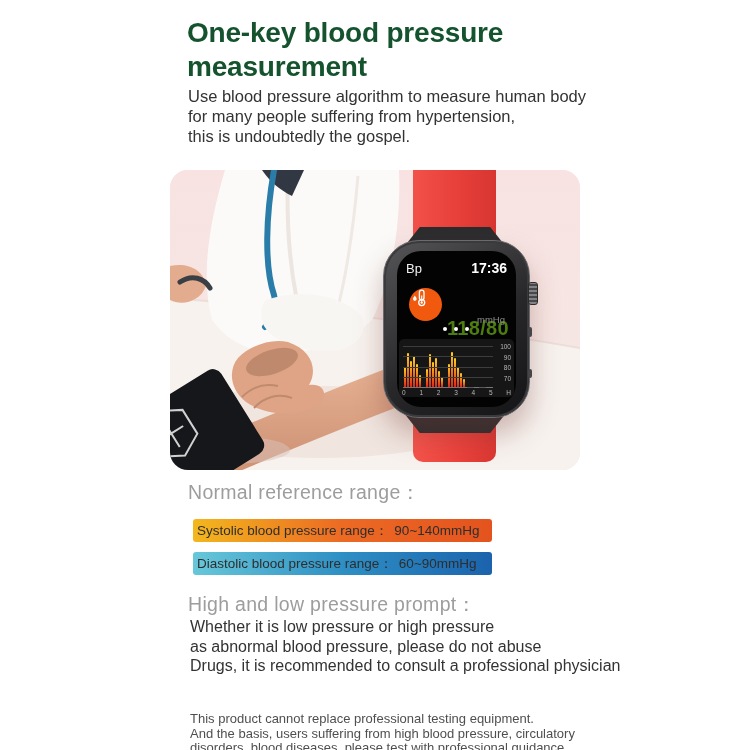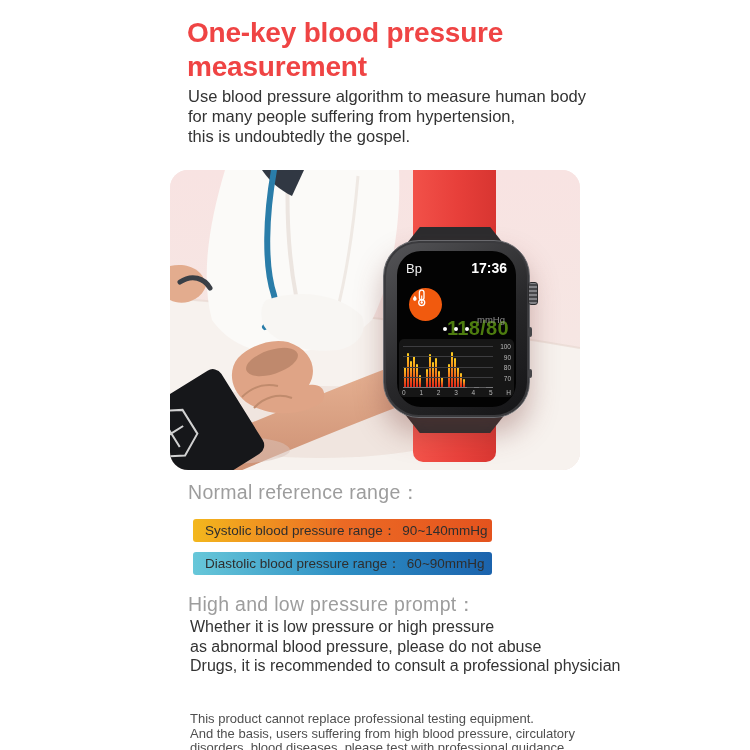--- a/index.html
+++ b/index.html
@@ -2,27 +2,27 @@
 <html><head>
 <meta charset="utf-8">
 <style>
   * { margin:0; padding:0; box-sizing:border-box; }
   html,body { width:750px; height:750px; background:#fff; overflow:hidden;
     font-family:"Liberation Sans","DejaVu Sans",sans-serif; }
   .abs { position:absolute; }
 
   
   .page-title { left:187px; top:16px; width:430px; font-size:28px; font-weight:bold;
-    color:#ef4444; line-height:34px; letter-spacing:-0.2px; }
+    color:#14532d; line-height:34px; letter-spacing:-0.2px; }
   .intro { left:188px; top:86px; font-size:16.5px; color:#333; line-height:20px; }
   .section-heading { font-size:19.5px; color:#9d9d9d; letter-spacing:0.3px; }
   .heading-reference { left:188px; top:479px;text-align:right; }
   .heading-prompt { left:188px; top:591px; }
   .range-bar { left:193px; width:299px; height:23px; border-radius:3px;
-    font-size:13.5px; color:#2e2e2e; line-height:23px; padding-left:12px; white-space:nowrap; }
+    font-size:13.5px; color:#2e2e2e; line-height:23px; padding-left:4px; white-space:nowrap; }
   .range-systolic { top:519px; }
   .range-diastolic { top:552px; }
   .range-bar .val { margin-left:6px; }
   .prompt-text { left:190px; top:617px; font-size:16px; color:#333; line-height:19.5px; }
   .disclaimer { left:190px; top:712px; font-size:13px; color:#4f4f4f; line-height:14.5px; }
 
   
   .photo { left:170px; top:170px; width:410px; height:300px; border-radius:18px;
     overflow:hidden; background:#f7e5e2; }
   .photo svg { position:absolute; left:0; top:0; }

